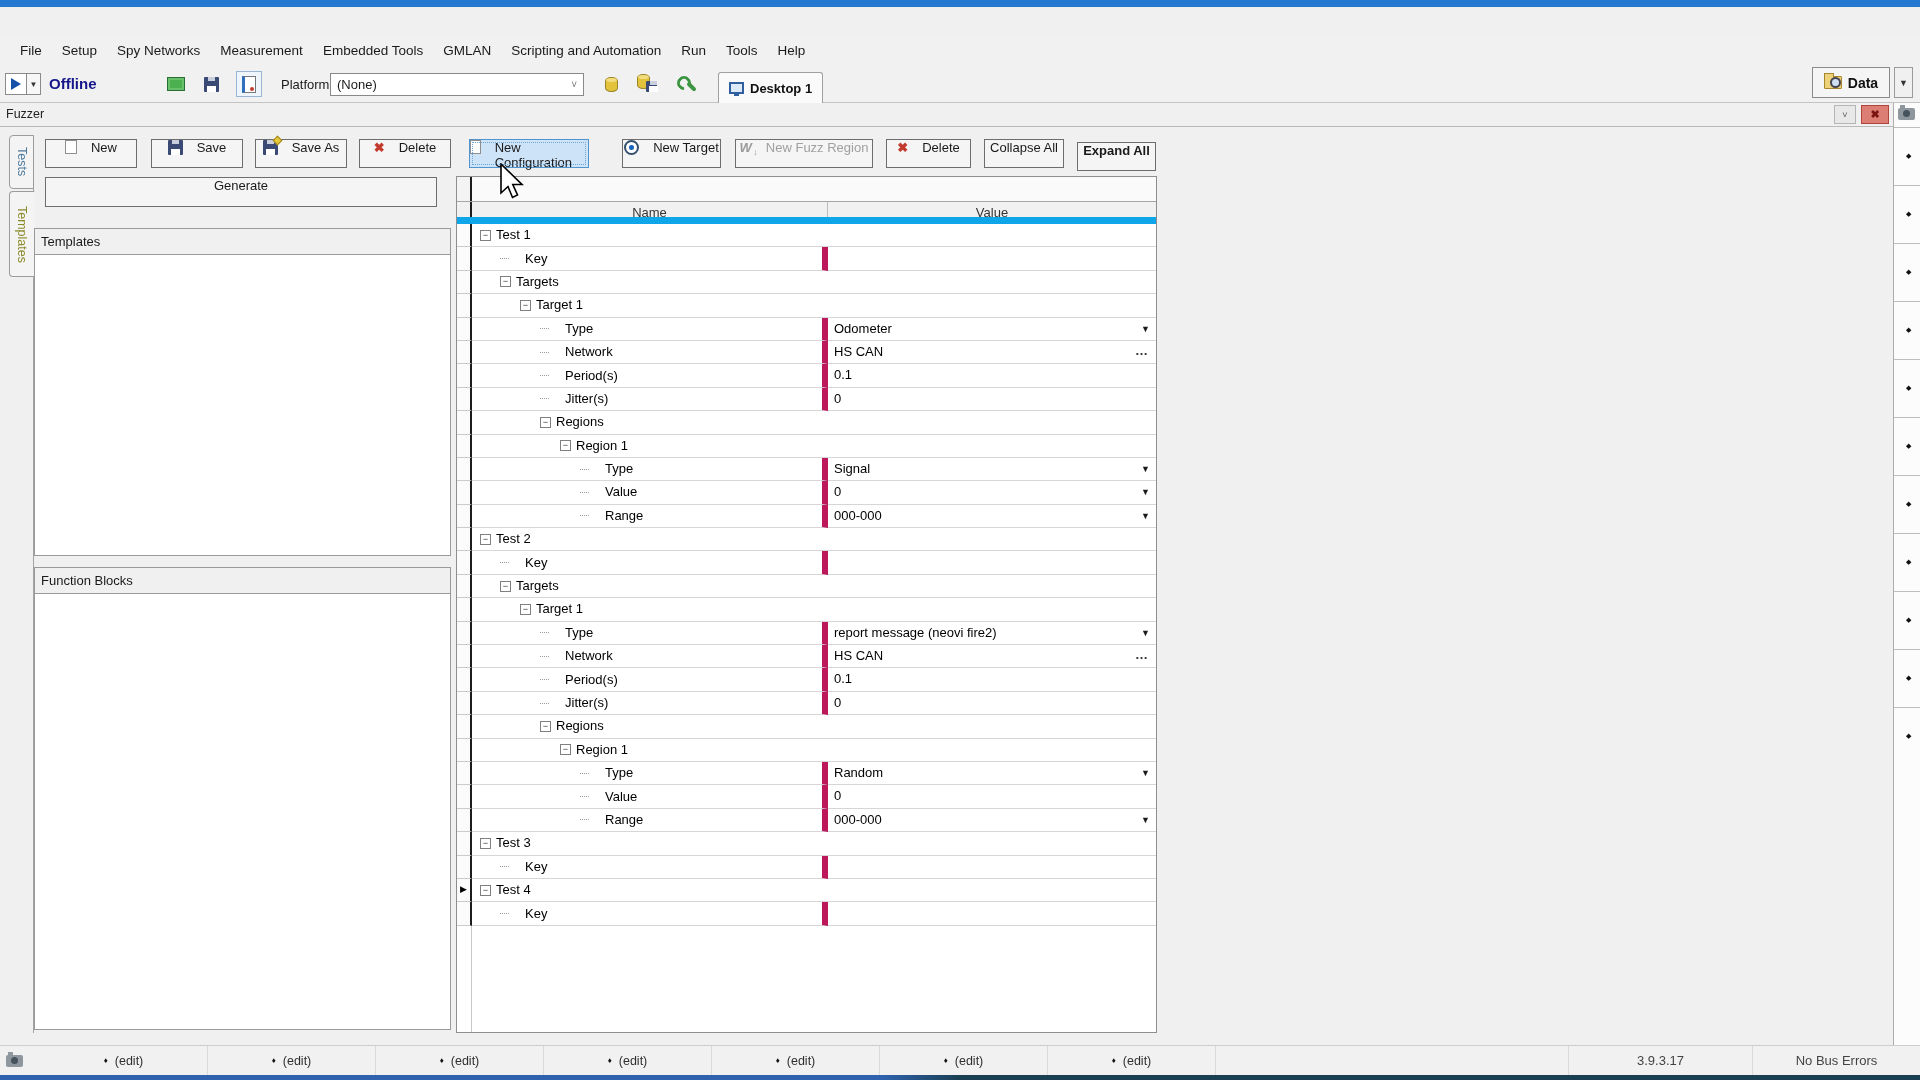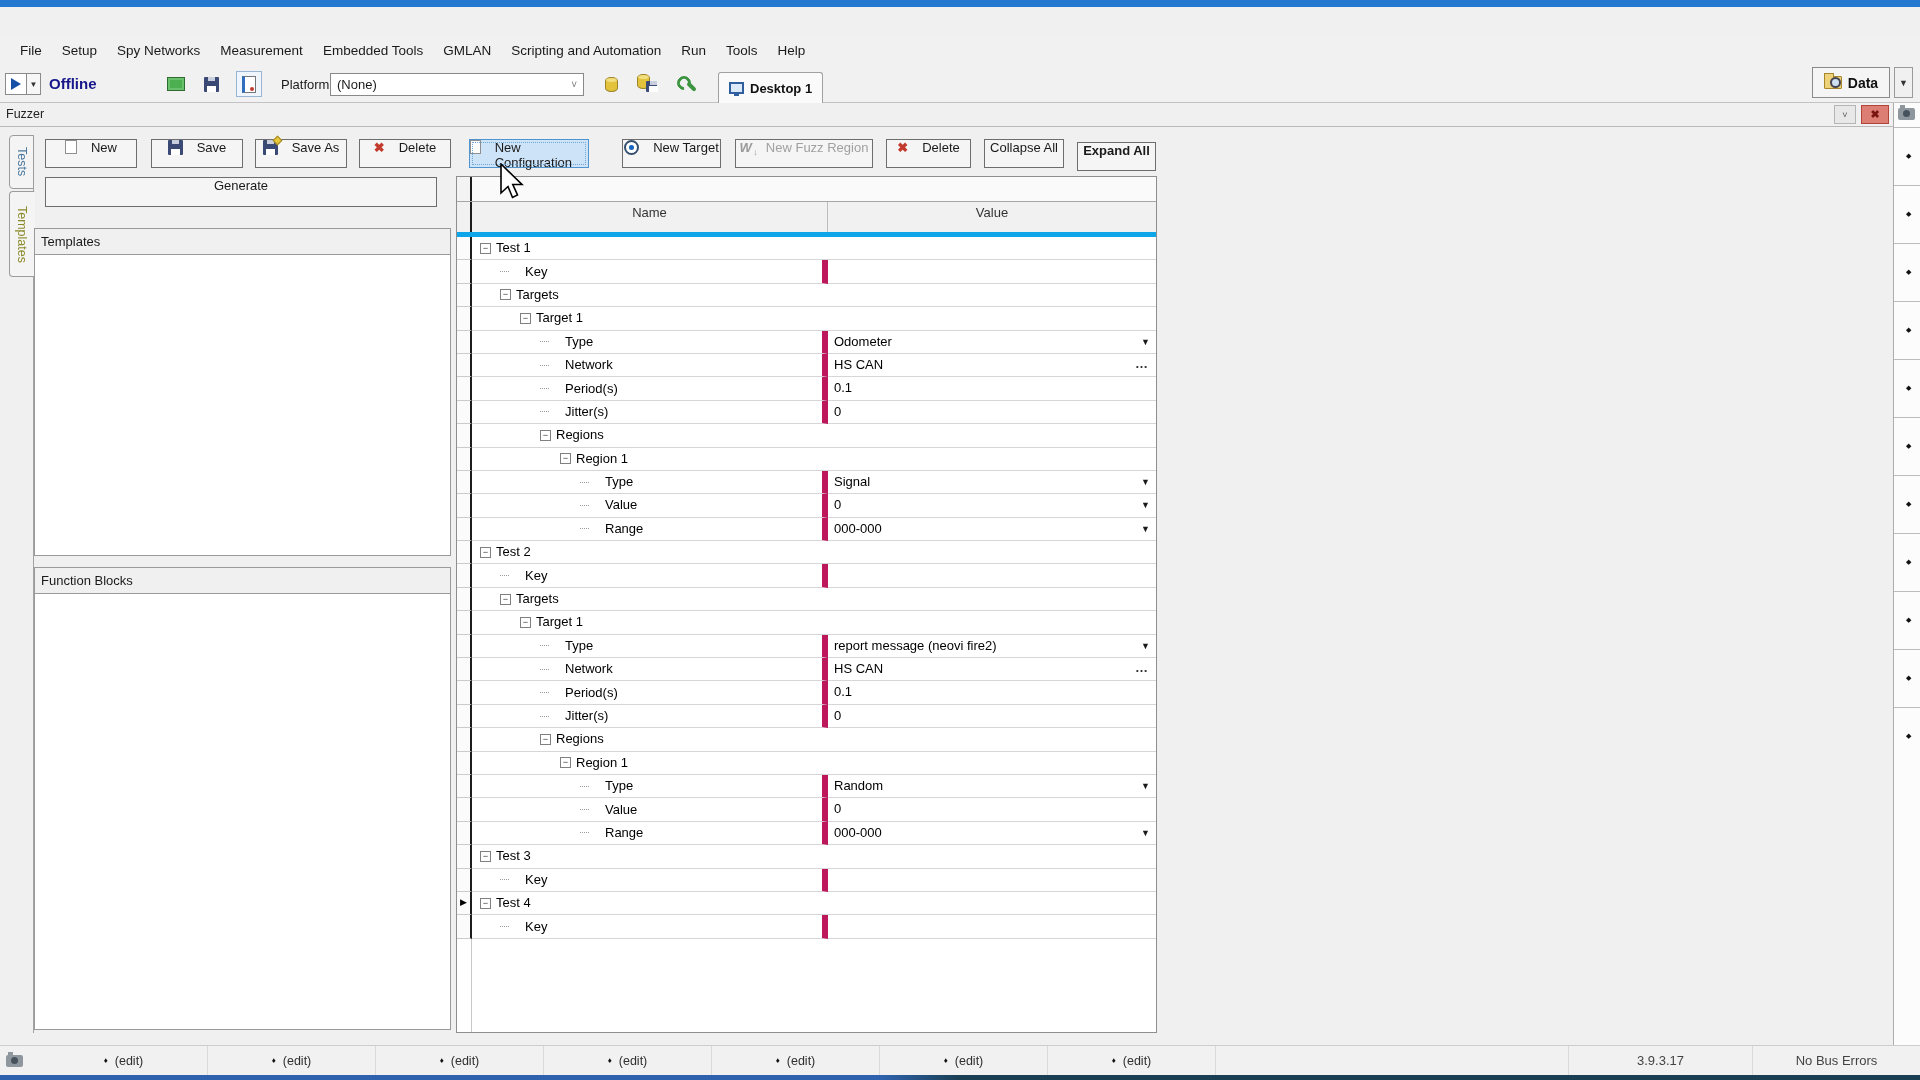--- a/index.html
+++ b/index.html
@@ -85,21 +85,21 @@
   
   .panel-box { position:absolute; left:34px; width:417px; background:#fff; border:1px solid #9a9a9a; }
   .panel-header { height:26px; background:#f0f0f0; border-bottom:1px solid #9a9a9a; font-size:13px; color:#1a1a1a; display:flex; align-items:center; padding-left:6px; }
   .tpl-item { height:25px; line-height:25px; font-size:13px; padding-left:5px; color:#111; background:#fff; }
   .tpl-item.selected { background:#ececec; }
 
   
   .table { position:absolute; left:456px; top:49px; width:701px; height:857px; background:#fff; border:1px solid #8e8e8e; display:flex; flex-direction:column; }
   .t-topstrip { height:24px; background:#fafafa; display:flex; }
   .t-topstrip .gut { width:15px; border-right:2px solid #1c1c1c; background:#f3f3f3; }
-  .t-header { height:36px; display:flex; background:#f1f1f1; border-top:1px solid #a6a6a6; border-bottom:5px solid #0ea5e9; }
+  .t-header { height:23px; display:flex; background:#f1f1f1; border-top:1px solid #a6a6a6; border-bottom:7px solid #0ea5e9; }
   .t-header .gut { width:15px; border-right:2px solid #1c1c1c; }
   .t-header .hname { width:356px; text-align:center; font-size:13px; line-height:21px; color:#333; border-right:1px solid #bdbdbd; }
   .t-header .hval { flex:1; text-align:center; font-size:13px; line-height:21px; color:#333; }
   .t-body { display:flex; flex-direction:column; }
   .trow { display:flex; height:23.4px; }
   .gcell { width:15px; border-right:2px solid #1c1c1c; border-bottom:1px solid #cbcbcb; background:#fbfbfb; position:relative; }
   .rowmarker { position:absolute; left:3px; top:5px; font-size:9px; color:#000; }
   .ncell { width:356px; border-bottom:1px solid #d6d6d6; font-size:13px; line-height:22px; white-space:nowrap; overflow:hidden; display:flex; align-items:center; }
   .trow:not(.group) .ncell { border-right:6px solid #be185d;gap:12px; }
   .trow.group .ncell { width:357px; }

